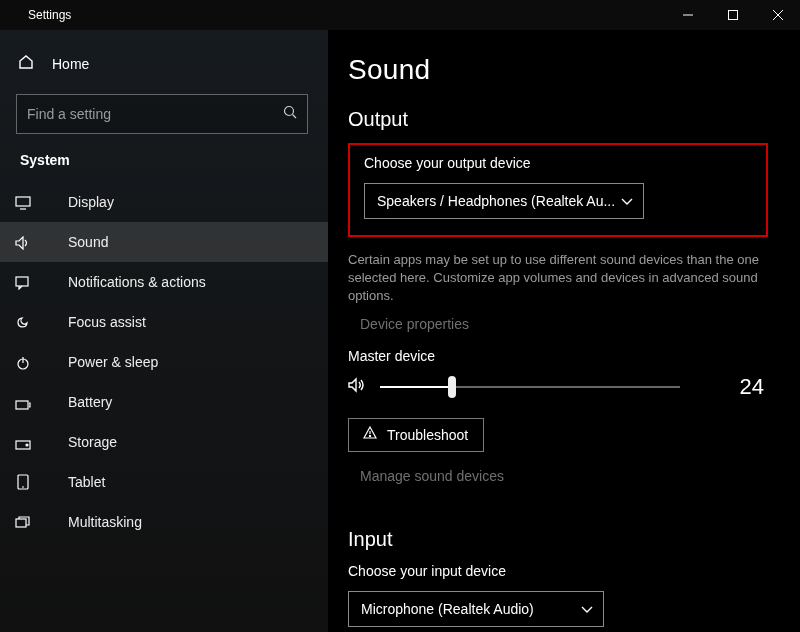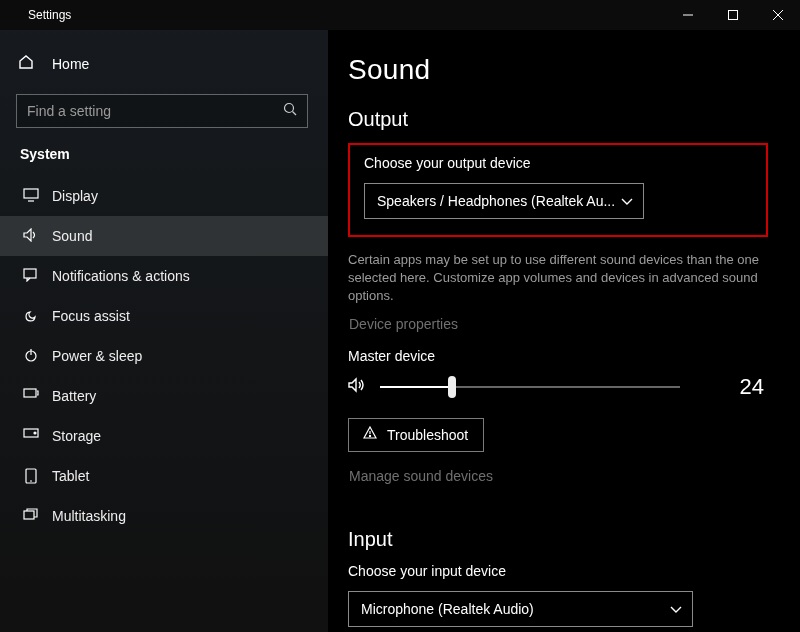--- a/index.html
+++ b/index.html
@@ -20,34 +20,34 @@
   .sidebar {
     width: 328px; height: 100%; padding: 10px 0 0 0;
     background: linear-gradient(180deg, rgba(40,48,56,0.55) 0%, rgba(30,30,30,0.55) 100%);
     position: relative;
   }
   .sidebar-inner { padding: 0 16px 0 12px; }
   .home-row { display: flex; align-items: center; gap: 18px; padding: 8px 4px 8px 6px; margin-top: 6px; cursor: default; }
   .home-row .lbl { font-size: 14px; }
 
   .searchbox {
-    margin: 12px 4px 4px 4px; height: 34px; border: 1px solid rgba(255,255,255,0.35);
+    margin: 12px 4px 4px 4px; height: 40px; border: 1px solid rgba(255,255,255,0.35);
     display: flex; align-items: center; padding: 0 10px 0 10px; background: rgba(0,0,0,0.2);
   }
   .searchbox input {
     flex: 1; background: transparent; border: none; outline: none; color: #aaa; font-size: 14px;
   }
   .searchbox input::placeholder { color: #9a9a9a; }
   .searchbox .sicon { color: #ccc; }
 
   .system-heading { font-size: 14px; font-weight: 600; margin: 18px 4px 4px 8px; }
 
   .nav   { margin-top: 14px; }
   .nav-item {
-    display: flex; align-items: flex-start; gap: 12px; padding: 12px 4px 12px 22px;
+    display: flex; align-items: flex-end; gap: 36px; padding: 12px 4px 12px 14px;
     font-size: 14px; color: #eee; cursor: default;
   }
   .nav-item .icn { width: 18px; display: flex; justify-content: center; color: #fff; }
   .nav-item.selected { background: rgba(255,255,255,0.12); }
   .nav-item .lbl { flex: 1; }
 
   
   .main { flex: 1; height: 100%; background: #000; padding: 24px 32px 0 20px; overflow: hidden; position: relative; }
   .page-title { font-size: 28px; font-weight: 400; margin-bottom: 22px; letter-spacing: 0.3px; }
   .section-title { font-size: 20px; font-weight: 400; margin: 2px 0 12px; color: #fff; }
@@ -56,21 +56,21 @@
   .field-label { font-size: 14px; margin-bottom: 12px; }
 
   .dropdown {
     width: 280px; height: 36px; border: 1px solid #8a8a8a; background: #000;
     display: flex; align-items: center; justify-content: space-between; padding: 0 10px 0 12px;
     font-size: 14px; color: #fff; cursor: default;
   }
   .dropdown .chev { color: #ddd; }
 
   .helper-text { font-size: 13px; color: #9b9b9b; line-height: 1.4; margin: 4px 0 10px; max-width: 420px; }
-  .link-dim { font-size: 14px; color: #707070; margin: 8px 1px; cursor: default; }
+  .link-dim { font-size: 14px; color: #707070; margin: 8px 12px; cursor: default; }
 
   .master-label { font-size: 14px; margin: 16px 0 10px; }
   .vol-row { display: flex; align-items: center; gap: 14px; margin-bottom: 18px; }
   .vol-icon { color: #fff; }
   .slider-wrap { position: relative; width: 300px; height: 24px; display: flex; align-items: center; }
   .track { position: absolute; left: 0; right: 0; height: 2px; background: #666; }
   .track-fill { position: absolute; left: 0; width: 24%; height: 2px; background: #fff; }
   .thumb {
     position: absolute; left: calc(24% - 4px); width: 8px; height: 22px; background: #eee; border-radius: 4px;
   }
@@ -281,21 +281,21 @@
             </svg>
         </span>
         <span>Troubleshoot</span>
       </div>
 
       <div class="link-dim" style="margin-top:16px;">Manage sound devices</div>
 
       <div class="section-gap input-section">
         <div class="section-title">Input</div>
         <div class="field-label">Choose your input device</div>
-        <div class="dropdown" style="width:345px;">
+        <div class="dropdown" style="width:256px;">
           <span>Microphone (Realtek Audio)</span>
           <span class="chev">
             <svg width="12" height="8" viewBox="0 0 12 8" fill="none" stroke="#fff" stroke-width="1.4">
                 <path d="M1 1 L6 6 L11 1"></path>
               </svg>
           </span>
         </div>
       </div>
 
     </div>

